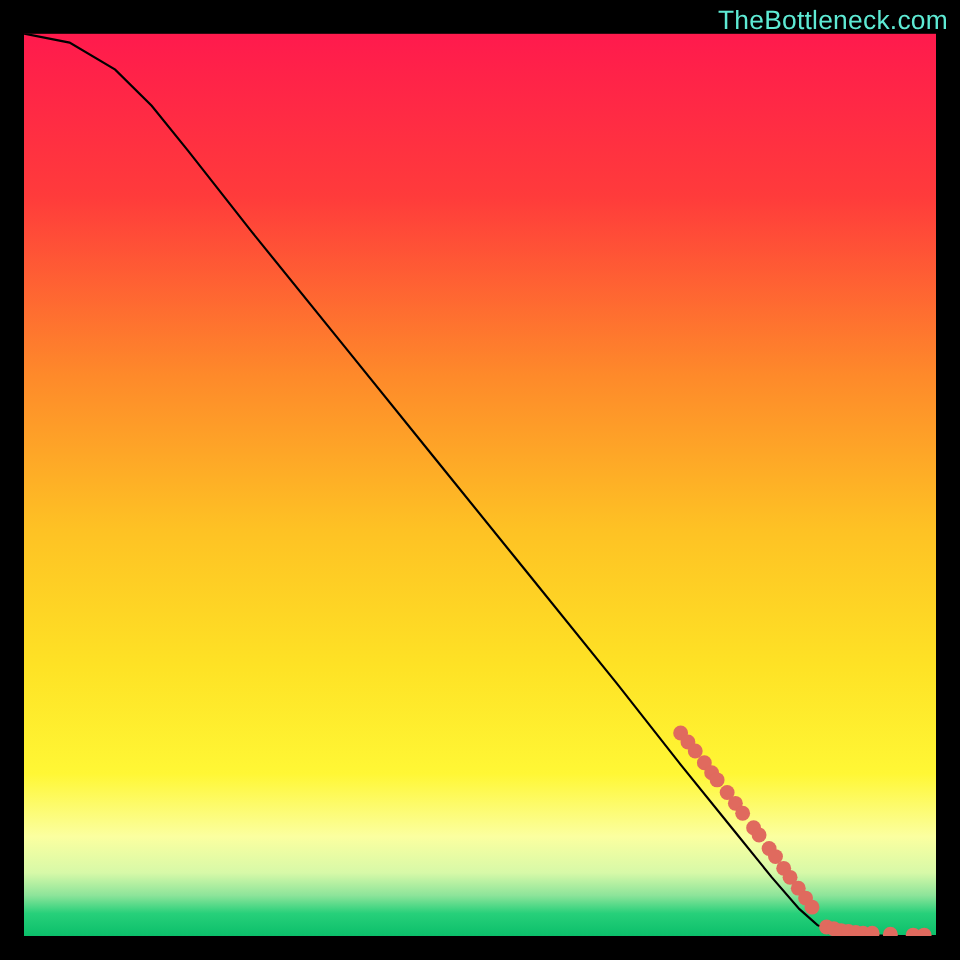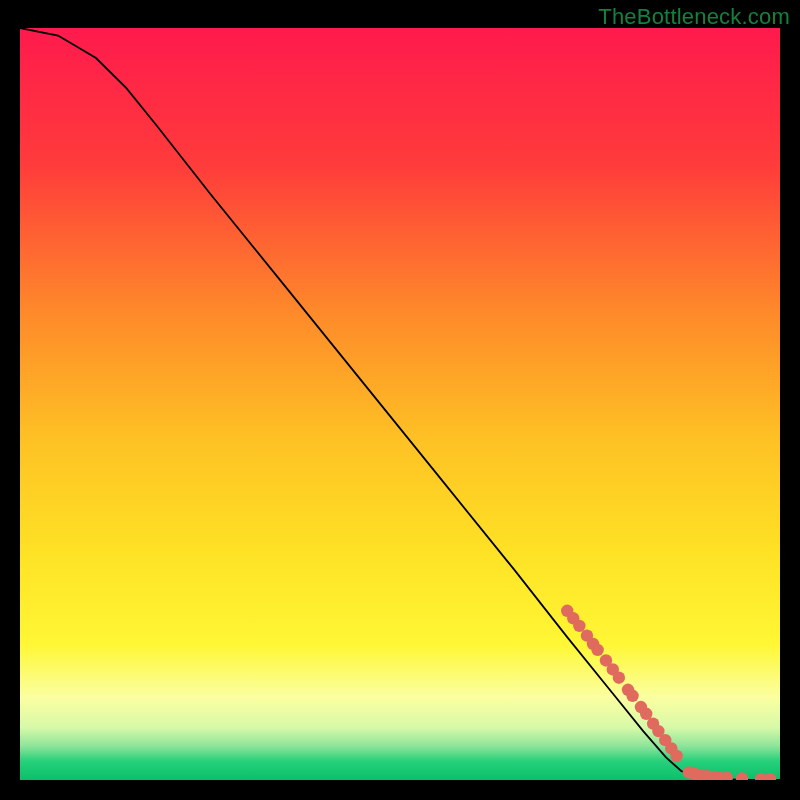--- a/index.html
+++ b/index.html
@@ -15,21 +15,21 @@
     width: 800px;
     height: 800px;
     background: #000;
   }
   .watermark {
     position: absolute;
     top: 4px;
     right: 10px;
     font-family: Arial, Helvetica, sans-serif;
     font-size: 22px;
-    color: #15803d;
+    color: #5eead4;
     font-weight: 400;
     letter-spacing: 0.2px;
   }
   .plot-wrap {
     position: absolute;
     left: 20px;
     top: 28px;
     width: 760px;
     height: 752px;
   }

